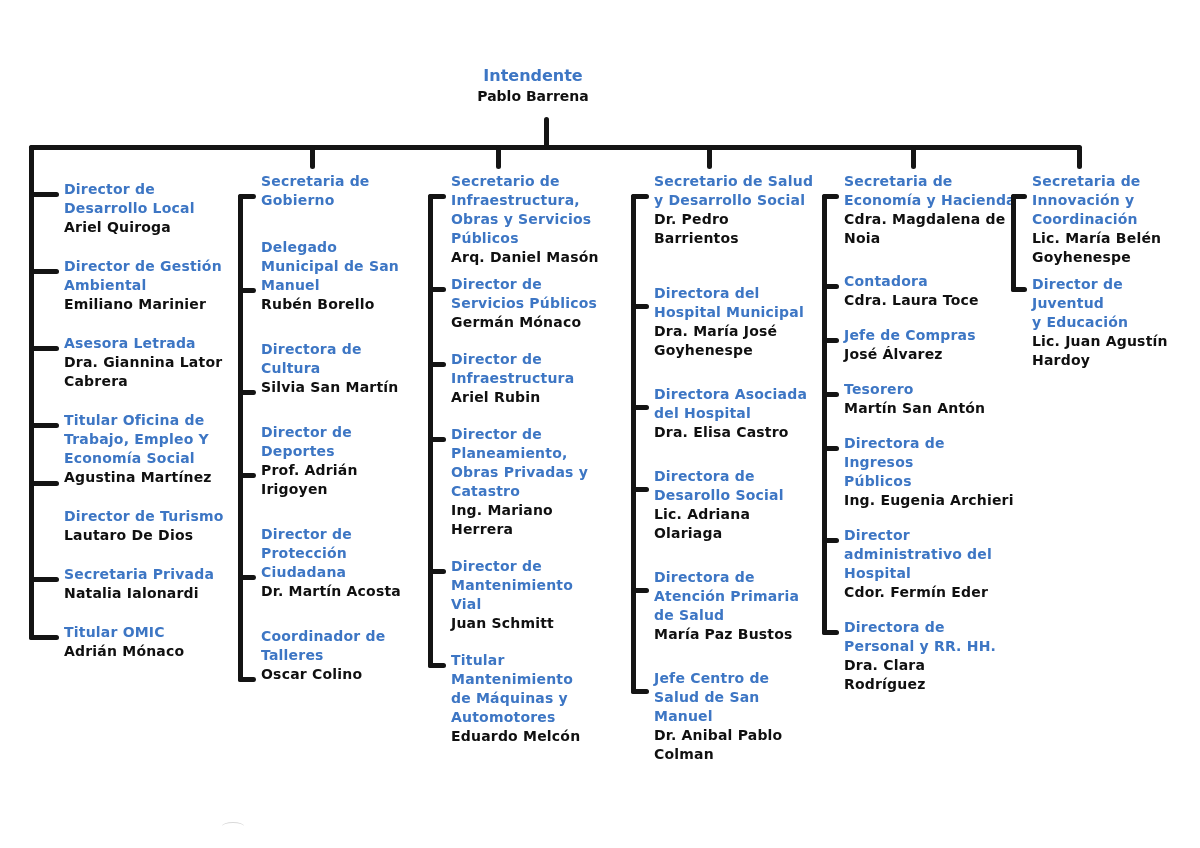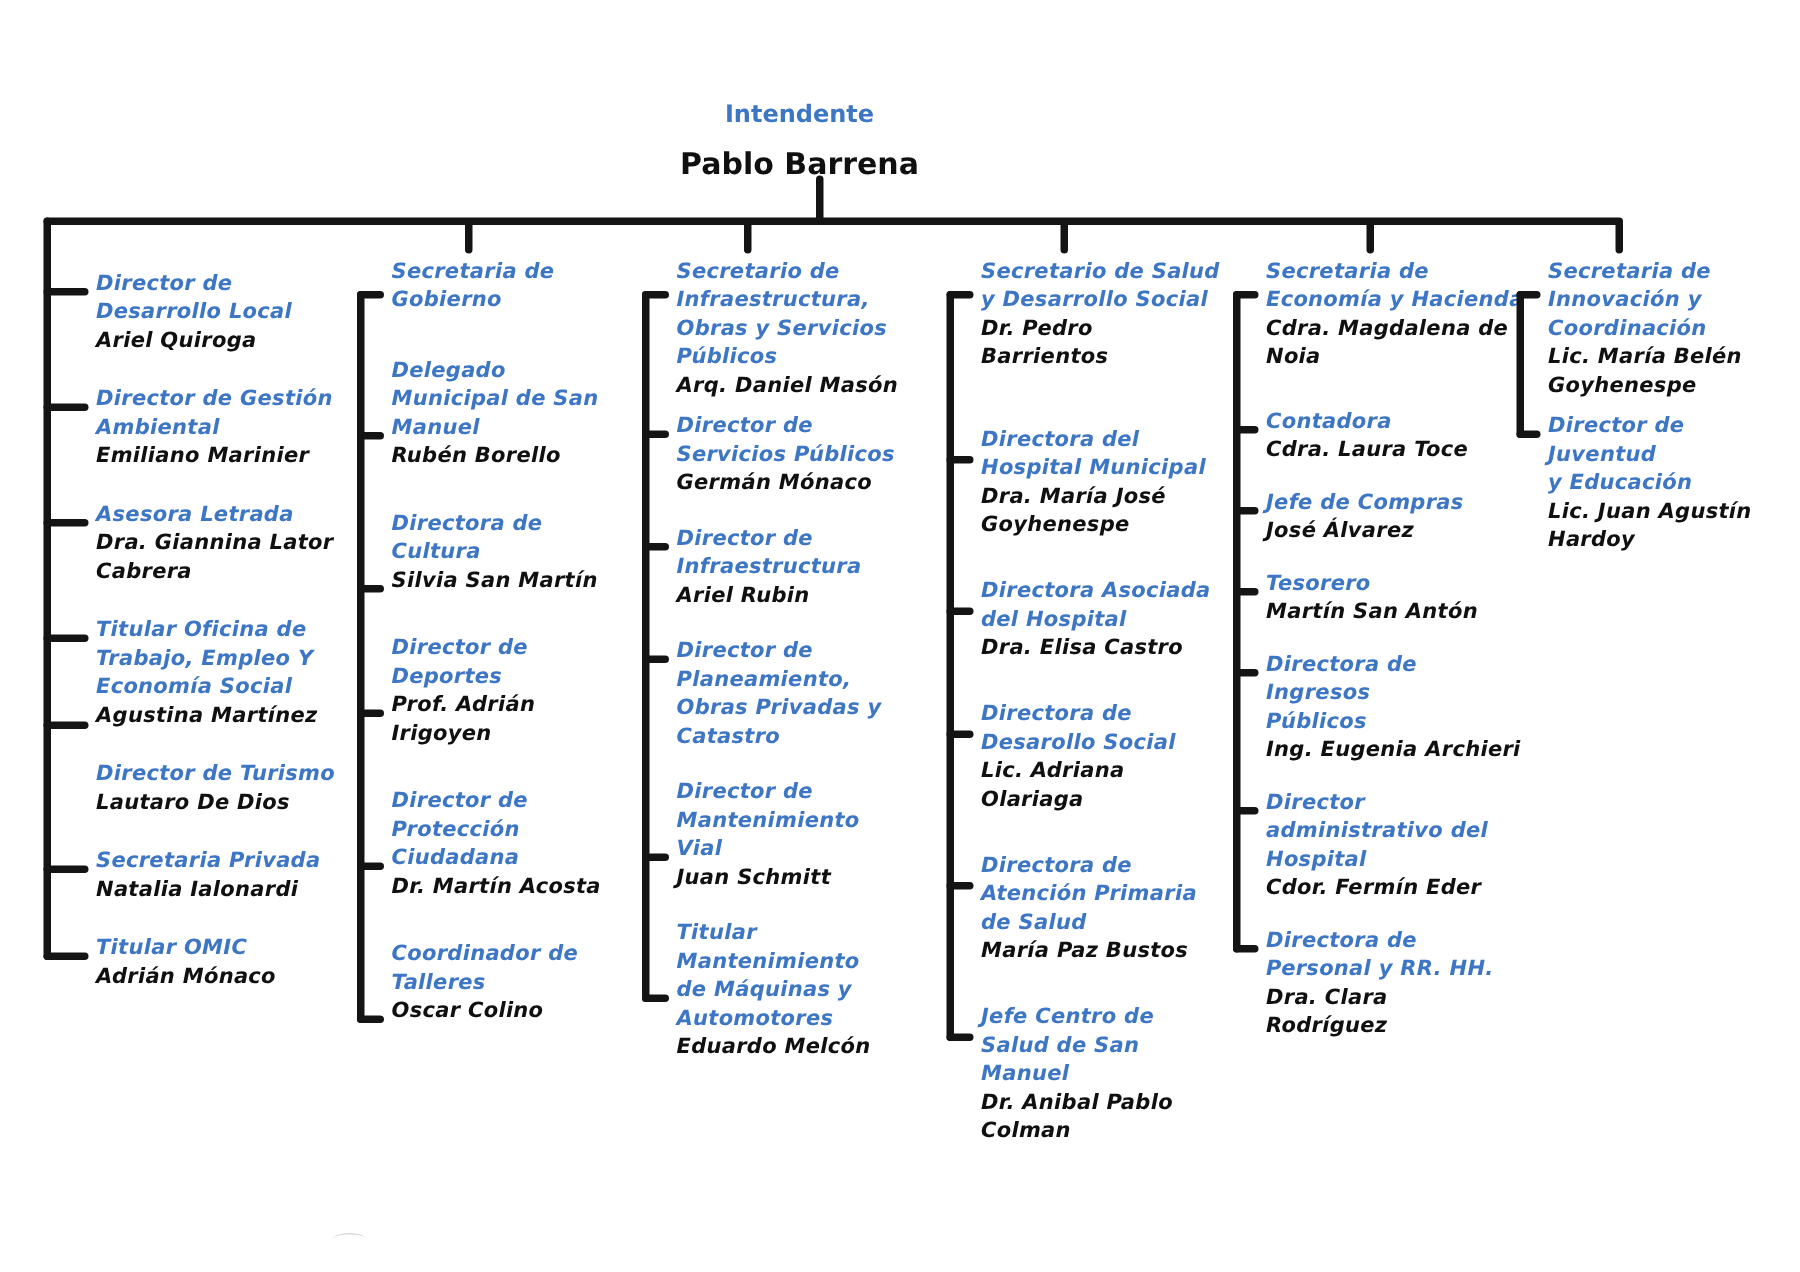--- a/index.html
+++ b/index.html
@@ -5,24 +5,24 @@
   html,body{margin:0;padding:0;background:#fff;}
   #chart{position:relative;width:1200px;height:848px;background:#ffffff;overflow:hidden;
          font-family:"DejaVu Sans", sans-serif;}
   .line{position:absolute;background:#141414;border-radius:3px;}
   #hline{left:29px;top:145px;width:1053px;height:5px;}
   #topdrop{left:544px;top:117px;width:5px;height:31px;}
   .drop{top:147px;width:5px;height:22px;}
   #drop2{left:310px;} #drop3{left:496px;} #drop4{left:707px;} #drop5{left:911px;} #drop6{left:1077px;}
   #roottitle{position:absolute;left:423px;top:66px;width:220px;text-align:center;}
   #roottitle .role{font-size:16px;line-height:20px;}
-  #roottitle .name{font-size:20px;line-height:20px;margin-top:13px;}
+  #roottitle .name{font-size:14px;line-height:20px;}
   .role{display:block;color:#3d76c4;font-weight:600;white-space:pre-line;}
   .name{display:block;color:#101010;font-weight:600;white-space:pre-line;}
-  .col{position:absolute;top:172px;font-size:14px;line-height:19px;letter-spacing:.2px;font-style:italic;}
+  .col{position:absolute;top:172px;font-size:14px;line-height:19px;letter-spacing:.2px;}
   .col .role,.col .name{font-size:14px;line-height:19px;}
   .node,.head{position:relative;}
   .col1{left:64px;width:170px}  .col1 .node{margin-bottom:20px} .col1 .node:first-child{margin-top:8px}
   .col2{left:261px;width:150px} .col2 .head{margin-bottom:28px} .col2 .node{margin-bottom:26px}
   .col3{left:451px;width:155px} .col3 .head{margin-bottom:8px}  .col3 .node{margin-bottom:18px}
   .col4{left:654px;width:160px} .col4 .head{margin-bottom:36px} .col4 .node{margin-bottom:25px}
   .col5{left:844px;width:175px} .col5 .head{margin-bottom:24px} .col5 .node{margin-bottom:16px}
   .col6{left:1032px;width:160px}.col6 .head{margin-bottom:8px}  .col6 .node{margin-bottom:0}
   #smudge{position:absolute;left:222px;top:822px;width:22px;height:7px;
           border-top:1.5px solid #d9d9d9;border-radius:50%;}
@@ -130,20 +130,22 @@
       <div class="node">
         <span class="role">Director de
 Infraestructura</span>
         <span class="name">Ariel Rubin</span>
       </div>
       <div class="node">
         <span class="role">Director de
 Planeamiento,
 Obras Privadas y
 Catastro</span>
+        <span class="name">Ing. Mariano
+Herrera</span>
       </div>
       <div class="node">
         <span class="role">Director de
 Mantenimiento
 Vial</span>
         <span class="name">Juan Schmitt</span>
       </div>
       <div class="node">
         <span class="role">Titular
 Mantenimiento

